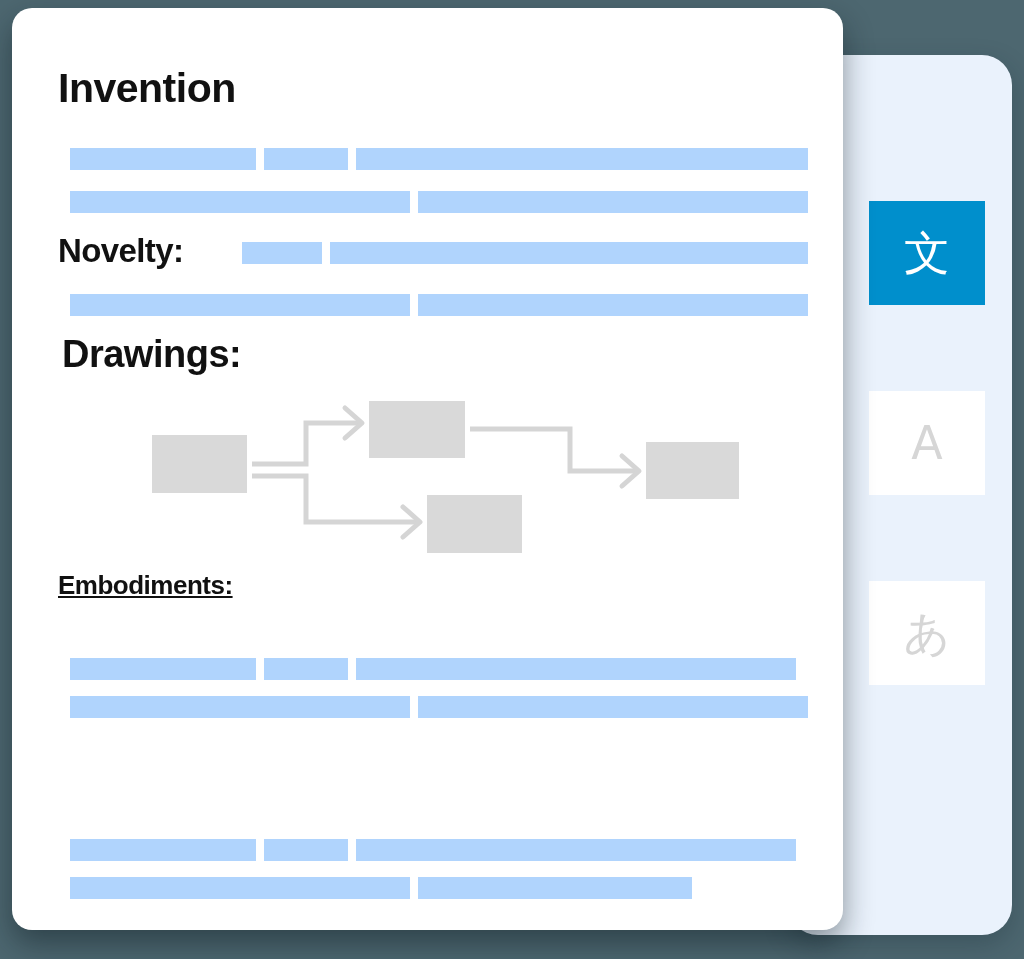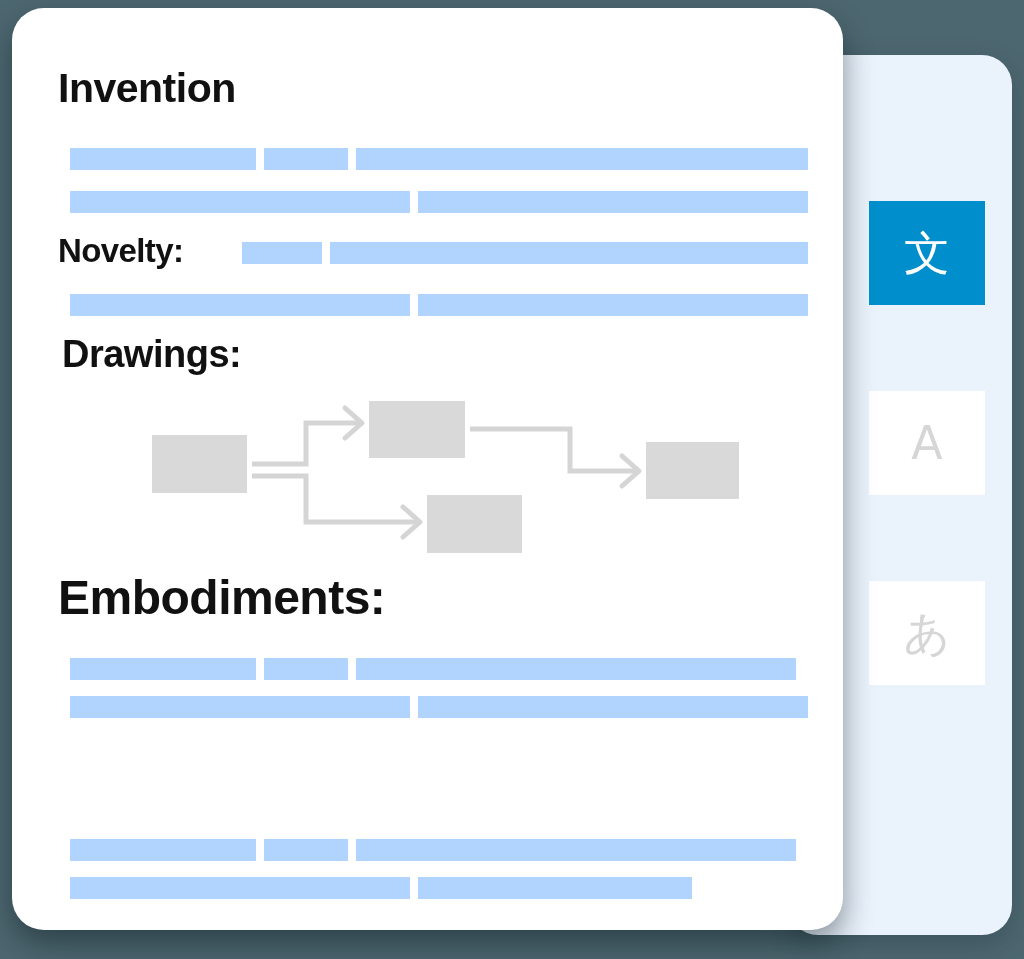--- a/index.html
+++ b/index.html
@@ -35,35 +35,35 @@
   #lang-btn-0 { top: 146px; }
   #lang-btn-1 { top: 336px; }
   #lang-btn-2 { top: 526px; }
 
   
   #doc-card {
     position: absolute;
     left: 12px; top: 8px;
     width: 831px; height: 922px;
     background: #ffffff;
-    border-radius: 32px;
+    border-radius: 20px;
     box-shadow: 0 14px 30px rgba(10,25,32,.45);
     overflow: hidden;
   }
 
   .heading {
     position: absolute;
     color: #111111;
     white-space: nowrap;
     font-family: "Liberation Sans", sans-serif;
   }
   #h-invention { left: 46px; top: 57px; font-size: 41px; font-weight: 700; letter-spacing: -.5px; }
   #h-novelty   { left: 46px; top: 224px; font-size: 33px; font-weight: 700; letter-spacing: -.6px; }
   #h-drawings  { left: 50px; top: 325px; font-size: 38px; font-weight: 700; letter-spacing: -.5px; }
-  #h-embodiments { left: 46px; top: 562px; font-size: 48px; font-weight: 700; letter-spacing: -.5px; }
+  #h-embodiments { left: 46px; top: 562px; font-size: 26px; font-weight: 700; letter-spacing: -.5px; text-decoration: underline; }
   #h-claims    { left: 46px; top: 741px; font-size: 38px; font-weight: 700; letter-spacing: -.5px; }
 
   .bar {
     position: absolute;
     height: 22px;
     background: #b0d4fd;
   }
 
   
   #flow-diagram {

